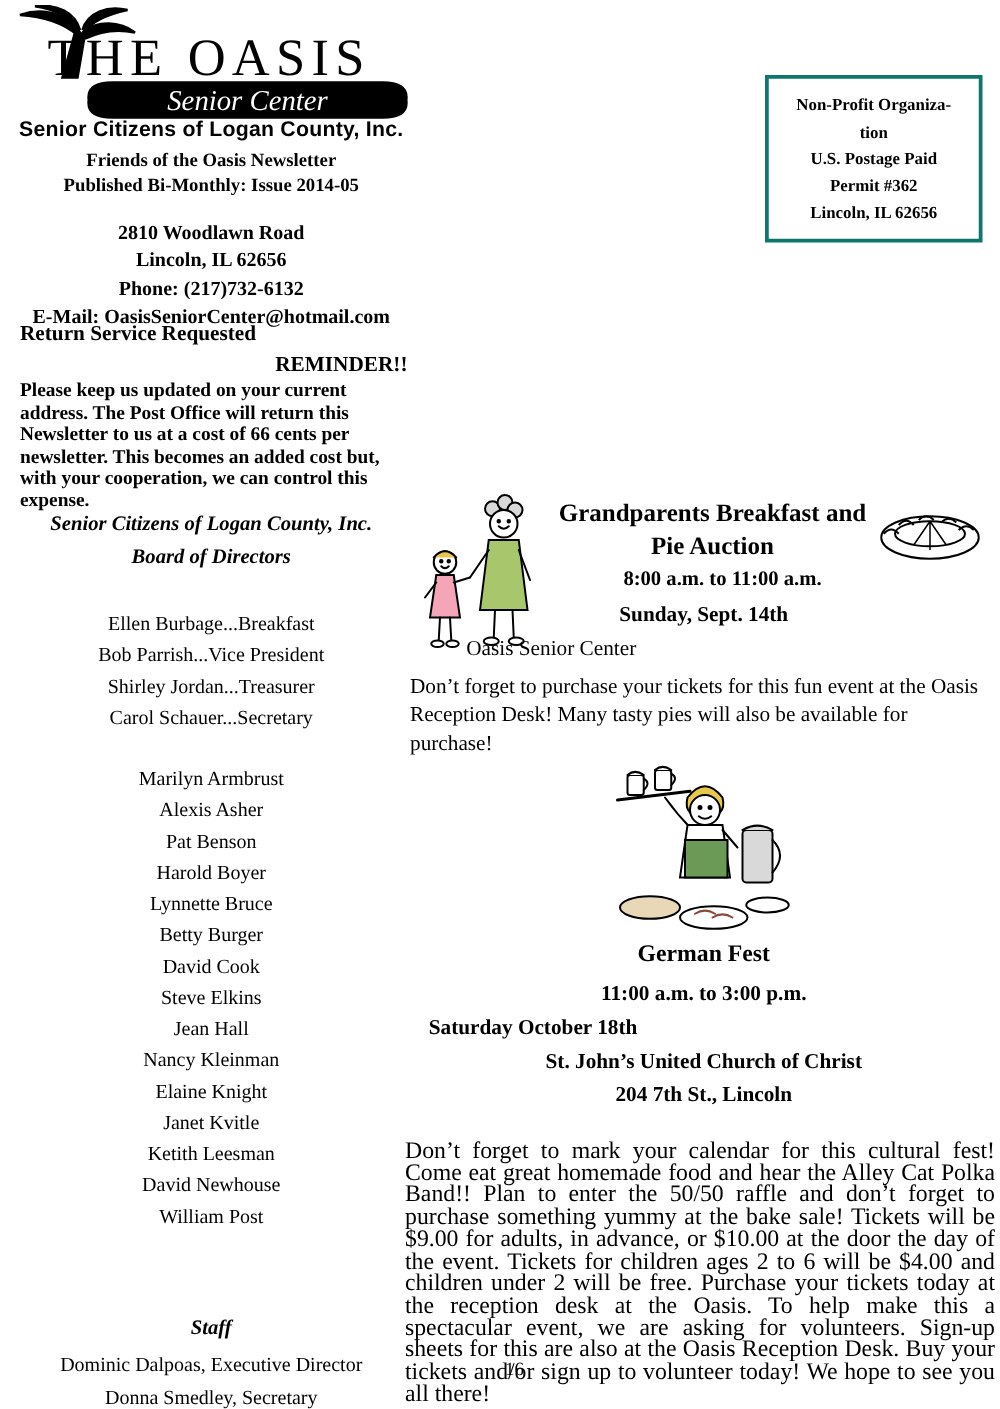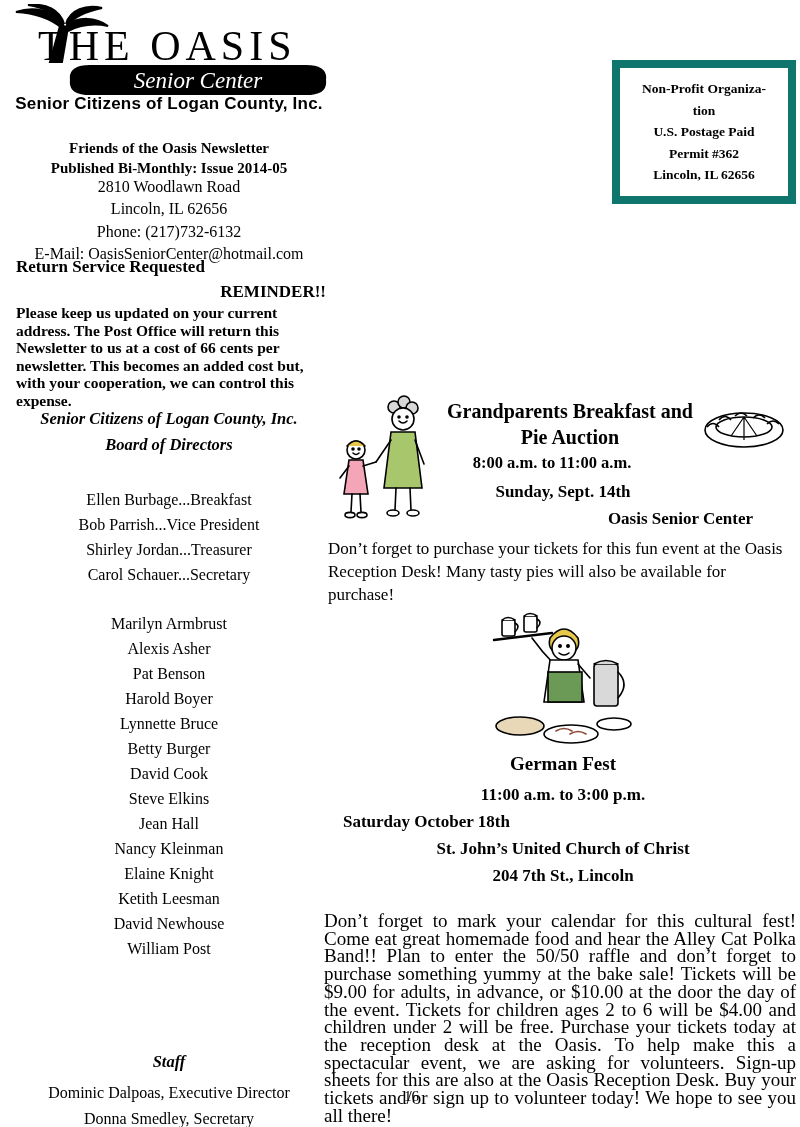--- a/index.html
+++ b/index.html
@@ -15,47 +15,47 @@
   
   .masthead{left:8px;top:4px;width:322px;}
   .logo-svg{display:block;}
   .logo-subtitle{
     font-family:"Liberation Sans",sans-serif;font-weight:bold;font-size:17px;
     text-align:center;letter-spacing:.2px;margin-top:-2px;
   }
 
   
   .postage-box{
-    left:612px;top:60px;width:160px;border:8px solid #0f766e;
+    left:612px;top:60px;width:160px;border:3px solid #0f766e;
     padding:10px 4px;text-align:center;font-weight:bold;font-size:13.5px;line-height:1.6;
   }
 
-  .newsletter-info{left:8px;top:120px;width:322px;font-weight:bold;font-size:15px;line-height:1.3;text-align:center;margin-top:19px;}
-  .address-block{left:8px;top:176px;width:322px;font-weight:normal;font-size:16px;line-height:1.4;text-align:center;}
+  .newsletter-info{left:8px;top:120px;width:322px;font-weight:bold;font-size:15px;line-height:1.3;text-align:center;}
+  .address-block{left:8px;top:176px;width:322px;font-weight:bold;font-size:16px;line-height:1.4;text-align:center;}
 
   .return-service{left:16px;top:257px;width:310px;font-weight:bold;font-size:17px;}
   .reminder-title{left:16px;top:282px;width:310px;font-weight:bold;font-size:17px;text-align:right;}
   .reminder-body{left:16px;top:304px;width:308px;font-weight:bold;font-size:15.5px;line-height:17.6px;}
 
   .board-org-title{left:8px;top:409px;width:322px;font-size:16.5px;}
   .board-title{left:8px;top:435px;width:322px;font-size:16.5px;}
   .officers{left:8px;top:487px;width:322px;font-size:16px;}
   .officers div, .members div, .staff-list div{line-height:25px;}
   .members{left:8px;top:611px;width:322px;font-size:16px;}
   .staff-title{left:8px;top:1052px;width:322px;font-size:16.5px;}
   .staff-list{left:8px;top:1080px;width:322px;font-size:16px;}
   .staff-list div{line-height:26px;}
 
   
   .grandparents-clipart{left:328px;top:394px;}
   .breakfast-title{left:432px;top:398px;width:276px;font-weight:bold;font-size:20px;line-height:1.32;text-align:center;}
   .pie-clipart{left:701px;top:400px;}
-  .bk-time{left:362px;top:453px;width:380px;font-weight:bold;font-size:16.5px;text-align:center;}
+  .bk-time{left:388px;top:453px;width:380px;font-weight:bold;font-size:16.5px;text-align:center;}
   .bk-date{left:373px;top:482px;width:380px;font-weight:bold;font-size:17px;text-align:center;}
-  .bk-loc{left:373px;top:509px;width:380px;font-weight:bold;font-size:17px;text-align:right;}
+  .bk-loc{left:373px;top:509px;width:380px;font-weight:normal;font-size:17px;text-align:left;}
   .breakfast-desc{left:328px;top:537px;width:466px;font-size:17px;line-height:23px;}
 
   .waitress-clipart{left:486px;top:612px;}
   .gf-title{left:373px;top:753px;width:380px;font-weight:bold;font-size:19px;text-align:center;}
   .gf-time{left:343px;top:785px;width:440px;font-weight:bold;font-size:17px;text-align:center;}
   .gf-date{left:343px;top:812px;width:440px;font-weight:bold;font-size:17px;text-align:left;}
   .gf-loc1{left:343px;top:839px;width:440px;font-weight:bold;font-size:17px;text-align:center;}
   .gf-loc2{left:343px;top:866px;width:440px;font-weight:bold;font-size:17px;text-align:center;}
   .germanfest-desc{left:324px;top:912px;width:472px;font-size:19px;line-height:17.7px;text-align:justify;}
 
@@ -123,20 +123,21 @@
     <div>Alexis Asher</div>
     <div>Pat Benson</div>
     <div>Harold Boyer</div>
     <div>Lynnette Bruce</div>
     <div>Betty Burger</div>
     <div>David Cook</div>
     <div>Steve Elkins</div>
     <div>Jean Hall</div>
     <div>Nancy Kleinman</div>
     <div>Elaine Knight</div>
+    <div>Janet Kvitle</div>
     <div>Ketith Leesman</div>
     <div>David Newhouse</div>
     <div>William Post</div>
   </div>
 
   <div class="abs ctr bi staff-title">Staff</div>
   <div class="abs ctr staff-list">
     <div>Dominic Dalpoas, Executive Director</div>
     <div>Donna Smedley, Secretary</div>
   </div>

